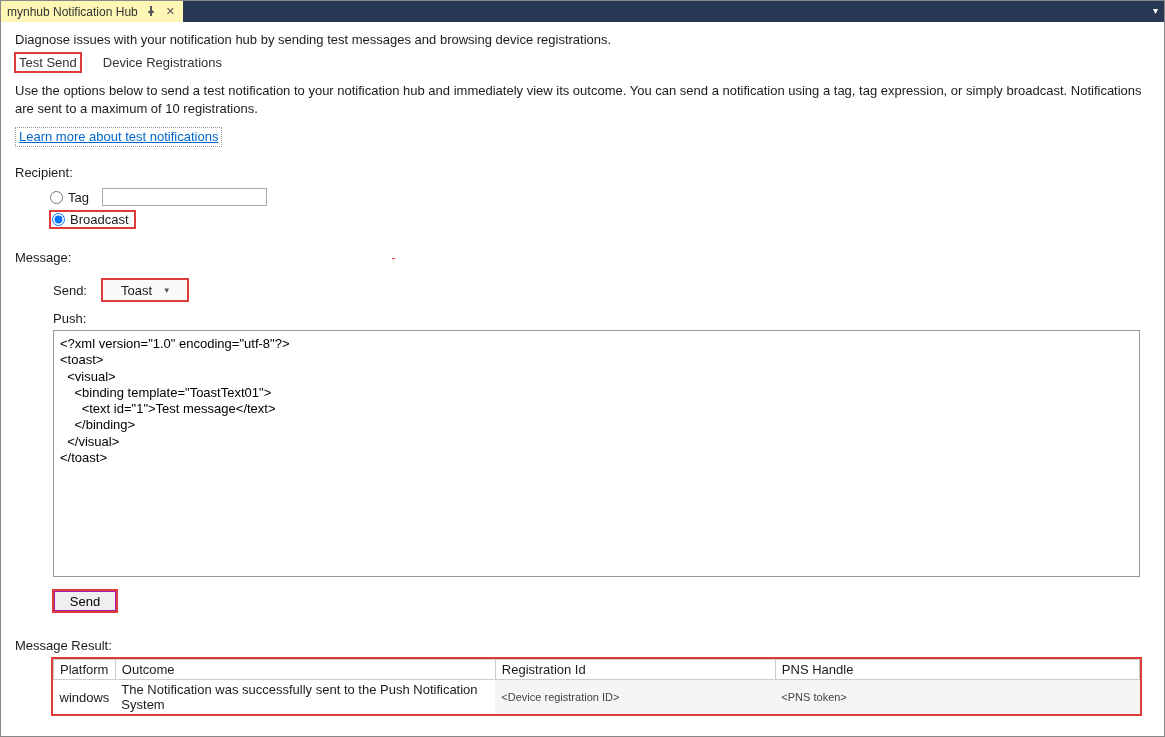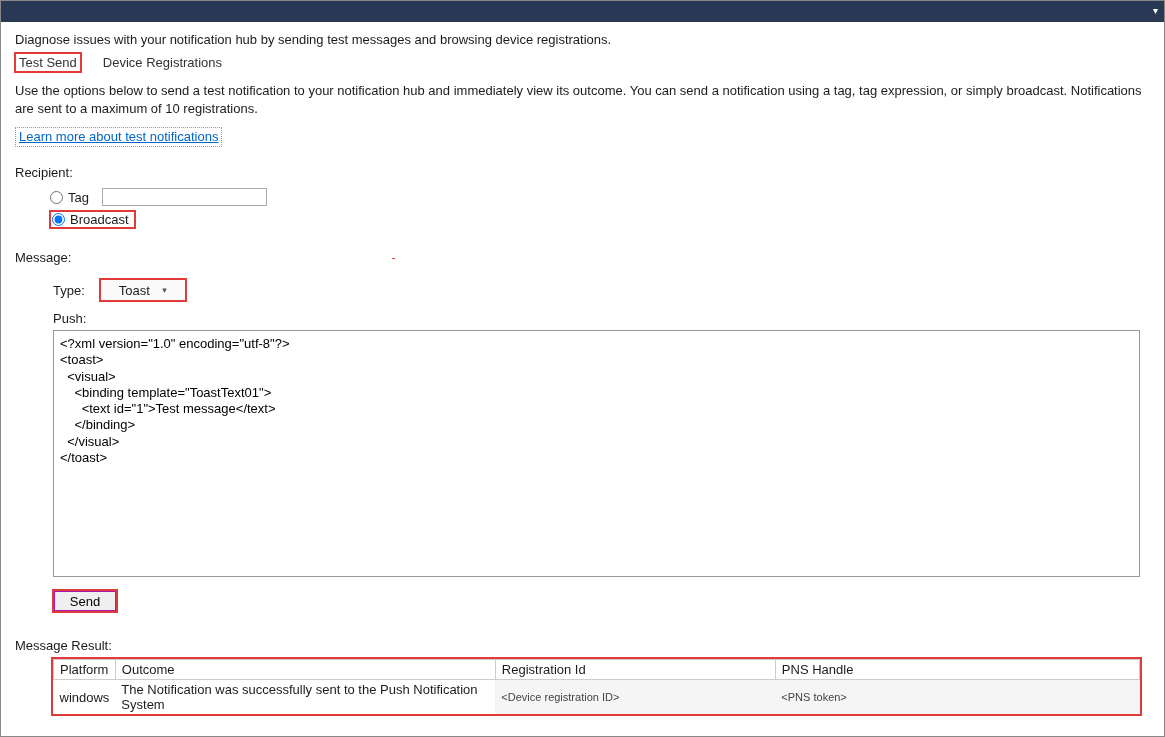--- a/index.html
+++ b/index.html
@@ -52,20 +52,29 @@
   .result-table td { padding:2px 6px; border:0; background:#f5f5f5; }
   .result-table td:first-child { background:#fff; }
   .result-table td:nth-child(2){ background:#fff;}
   .grad-cell { background: linear-gradient(to right,#f3f3f3,#eaeaea,#f3f3f3); font-size:11px; color:#444;}
   .table-outer { outline:2px solid #e03a3a; outline-offset:0; padding:0;}
 </style>
 </head>
 <body>
 
 <div class="titlebar">
+  <div class="doc-tab">
+    <span>mynhub Notification Hub</span>
+    <span class="pin-icon">
+      <svg width="10" height="10" viewBox="0 0 10 10">
+          <path d="M4 0h2v4l2 2v1H6v3H4V7H2V6l2-2z" fill="#555"></path>
+        </svg>
+    </span>
+    <span class="close-icon">✕</span>
+  </div>
   <span class="dropdown-caret">▾</span>
 </div>
 
 <div class="content">
 
   <div class="intro">Diagnose issues with your notification hub by sending test messages and browsing device registrations.</div>
 
   <div class="tabs-row">
     <span class="tab-link active highlight">Test Send</span>
     <span class="tab-link">Device Registrations</span>
@@ -94,21 +103,21 @@
   </div>
 
   
   <div class="message-block">
     <div class="message-header">
       <span class="section-label">Message:</span>
       <span class="red-dash">-</span>
     </div>
 
     <div class="type-row">
-      <span>Type:</span>
+      <span>Send:</span>
       <span class="type-select-wrap highlight">
         <span>Toast</span>
         <span class="caret-down">▾</span>
       </span>
     </div>
 
     <div class="body-label">Push:</div>
     <div class="body-area-wrap">
       <textarea class="body-area" style="">&lt;?xml version="1.0" encoding="utf-8"?&gt;
 &lt;toast&gt;

